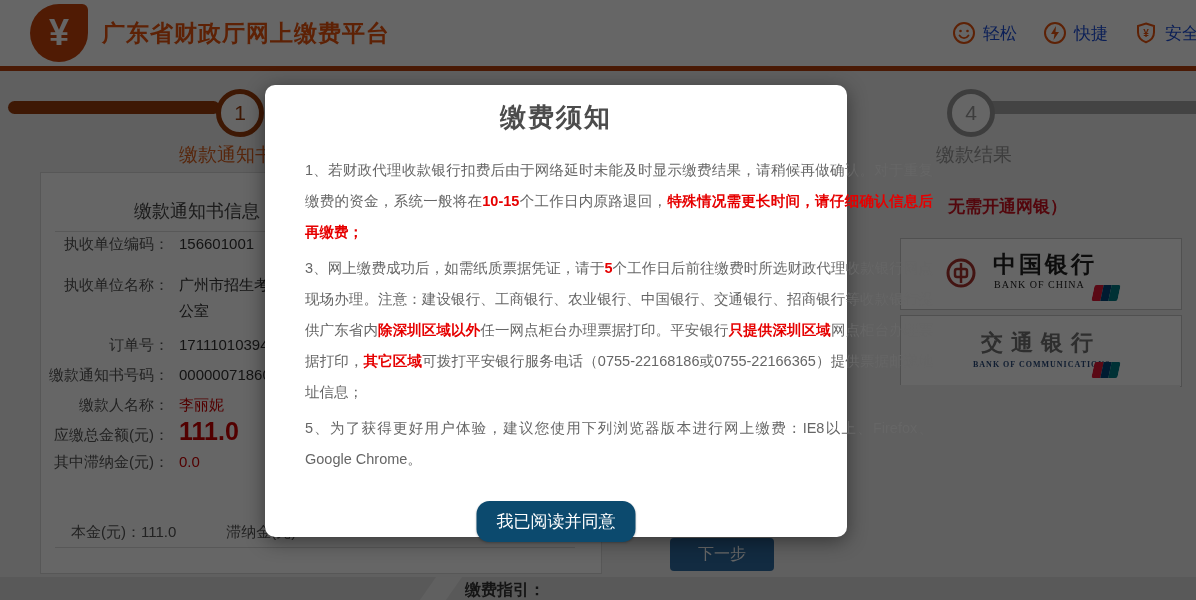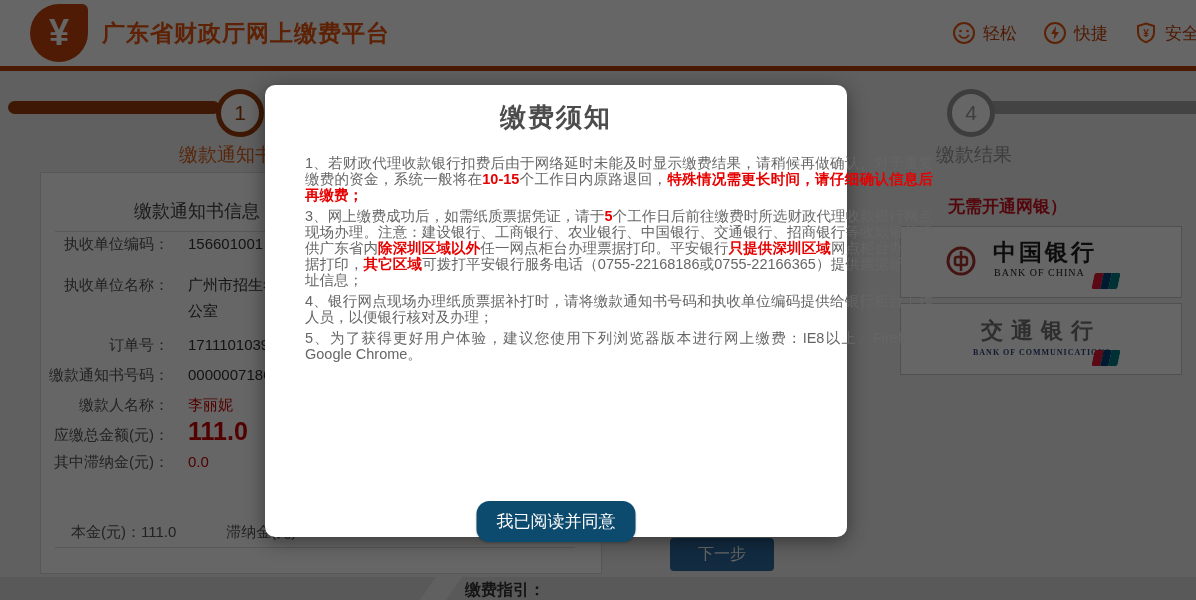--- a/index.html
+++ b/index.html
@@ -5,50 +5,50 @@
   html,body{margin:0;padding:0}
   body{width:1196px;height:600px;position:relative;overflow:hidden;background:#f0f0f0;
        font-family:"Liberation Sans","DejaVu Sans",sans-serif;}
   
   .header{position:absolute;left:0;top:0;width:1196px;height:66px;background:#fff;border-bottom:5px solid #b8430d;}
   .logo{position:absolute;left:30px;top:4px;width:58px;height:58px;background:#c8440b;
         border-radius:50% 10% 50% 50%;color:#fff;font-size:36px;font-weight:bold;
         display:flex;align-items:center;justify-content:center;}
   .site-title{position:absolute;left:102px;top:18px;font-size:23px;font-weight:bold;color:#e8540e;letter-spacing:1px;}
   .badges{position:absolute;left:952px;top:0;height:66px;display:flex;align-items:center;gap:26px;width:320px;}
-  .badge{display:flex;align-items:center;gap:7px;font-size:17px;color:#c2410c;white-space:nowrap;}
+  .badge{display:flex;align-items:center;gap:7px;font-size:17px;color:#1d4ed8;white-space:nowrap;}
   .badge svg{display:block}
   
   .bar-active{position:absolute;left:8px;top:101px;width:212px;height:13px;background:#9c3c0c;border-radius:8px;}
   .bar-inactive{position:absolute;left:985px;top:101px;width:211px;height:13px;background:#a9a9a9;}
   .step-circle{position:absolute;top:89px;width:38px;height:38px;border-radius:50%;background:#fff;
                display:flex;align-items:center;justify-content:center;font-size:21px;}
   .step-1{left:216px;border:5px solid #9c3c0c;color:#9c3c0c;}
   .step-4{left:947px;border:5px solid #9a9a9a;color:#9a9a9a;}
   .step-label{position:absolute;top:142px;font-size:19px;white-space:nowrap;}
   .step-label.active{left:179px;color:#d9601e;}
   .step-label.inactive{left:936px;color:#9a9a9a;}
   
   .notice-panel{position:absolute;left:40px;top:172px;width:560px;height:400px;background:#fff;border:1px solid #d9d9d9;}
   .panel-title{position:absolute;left:93px;top:26px;font-size:18px;color:#444;}
   .panel-divider{position:absolute;left:14px;top:58px;width:520px;border-top:1px solid #ddd;}
   .info-row{position:absolute;left:0;display:flex;align-items:baseline;font-size:15px;width:100%;}
   .info-row .lbl{width:128px;text-align:right;color:#555;flex:none;}
-  .info-row .val{color:#333;margin-left:19px;}
+  .info-row .val{color:#333;margin-left:10px;}
   .info-row.wrap .val{width:178px;line-height:26px;}
   .info-row.red .val{color:#c00;text-align:right;}
   .info-row.big .val{color:#c00;font-size:25px;font-weight:bold;}
   .item-line{position:absolute;left:15px;top:318px;font-size:16px;color:#333;}
   .sub-line{position:absolute;left:30px;top:350px;font-size:15px;color:#555;display:flex;}
   .sub-line .late{margin-left:50px;}
   .panel-divider2{position:absolute;left:14px;top:374px;width:520px;border-top:1px solid #ddd;}
   
   .note-strip{position:absolute;left:890px;top:192px;width:290px;height:30px;background:#efefef;}
   .bank-note{position:absolute;left:948px;top:195px;font-size:17px;font-weight:bold;color:#cf1322;white-space:nowrap;}
-  .bank-card{position:absolute;left:900px;width:280px;height:70px;background:#fff;border:1px solid #c9c9c9;cursor:pointer;}
+  .bank-card{position:absolute;left:900px;width:280px;height:70px;background:#fff;border:1px solid #c9c9c9;cursor:pointer;margin-top:12px;}
   .card-boc{top:226px;} .card-bocom{top:303px;}
   .boc-logo{position:absolute;left:44px;top:18px;}
   .bank-name{position:absolute;left:92px;top:10px;font-family:"Liberation Serif","DejaVu Serif",serif;
              font-weight:bold;font-size:23px;color:#222;letter-spacing:3px;white-space:nowrap;}
   .bank-en{position:absolute;left:93px;top:40px;font-family:"Liberation Serif","DejaVu Serif",serif;
            font-size:10px;color:#222;letter-spacing:1px;white-space:nowrap;}
   .card-bocom .bank-name{color:#737373;letter-spacing:8px;left:80px;top:12px;font-size:22px;}
   .card-bocom .bank-en{color:#2a4a7b;font-size:8px;font-weight:bold;left:72px;top:44px;}
   .unionpay{position:absolute;right:62px;bottom:8px;width:26px;height:16px;border-radius:2px;overflow:hidden;display:flex;transform:skewX(-12deg);}
   .unionpay i{flex:1}
@@ -59,21 +59,21 @@
             border-radius:4px;color:#fff;font-size:16px;cursor:pointer;font-family:inherit;}
   .footer{position:absolute;left:0;top:577px;width:1196px;height:23px;background:#dfdfdf;}
   .footer-skew{position:absolute;left:428px;top:0;width:26px;height:23px;background:#f0f0f0;transform:skewX(-35deg);}
   .guide-title{position:absolute;left:465px;top:3px;font-size:16px;font-weight:bold;color:#333;}
   
   .overlay{position:absolute;left:0;top:0;width:1196px;height:600px;background:rgba(0,0,0,0.60);z-index:50;}
   .modal{position:absolute;left:265px;top:85px;width:582px;height:452px;background:#fff;border-radius:10px;
          z-index:100;box-shadow:0 4px 20px rgba(0,0,0,0.45);}
   .modal-title{position:absolute;left:0;top:15px;width:100%;text-align:center;font-size:26px;font-weight:bold;
                color:#4c4c4c;letter-spacing:2px;}
-  .modal-body{position:absolute;left:40px;top:70px;width:628px;font-size:14.5px;line-height:16px;color:#666;}
+  .modal-body{position:absolute;left:40px;top:70px;width:628px;font-size:14.5px;line-height:31px;color:#666;}
   .notice-p{margin:0 0 5px 0;text-align:justify;}
   .red-run{color:#e60000;font-weight:bold;}
   .agree-btn{position:absolute;left:50%;transform:translateX(-50%);top:416px;background:#0c4a6e;border:none;
              border-radius:13px;color:#fff;font-size:17px;padding:9px 20px;cursor:pointer;font-family:inherit;
              box-shadow:0 1px 2px rgba(0,0,0,0.2);}
 </style>
 </head>
 <body>
 
 <div class="header">
@@ -199,17 +199,16 @@
   <div class="guide-title">缴费指引：</div>
 </div>
 
 <div class="overlay"></div>
 
 <div class="modal">
   <div class="modal-title">缴费须知</div>
   <div class="modal-body">
     <p class="notice-p"><span>1、若财政代理收款银行扣费后由于网络延时未能及时显示缴费结果，请稍候再做确认。对于重复缴费的资金，系统一般将在</span><span class="red-run">10-15</span><span>个工作日内原路退回，</span><span class="red-run">特殊情况需更长时间，请仔细确认信息后再缴费；</span></p>
     <p class="notice-p"><span>3、网上缴费成功后，如需纸质票据凭证，请于</span><span class="red-run">5</span><span>个工作日后前往缴费时所选财政代理收款银行网点现场办理。注意：建设银行、工商银行、农业银行、中国银行、交通银行、招商银行等收款银行提供广东省内</span><span class="red-run">除深圳区域以外</span><span>任一网点柜台办理票据打印。平安银行</span><span class="red-run">只提供深圳区域</span><span>网点柜台办理票据打印，</span><span class="red-run">其它区域</span><span>可拨打平安银行服务电话（0755-22168186或0755-22166365）提供票据邮递地址信息；</span></p>
-    <p class="notice-p"><span>4、银行网点现场办理纸质票据补打时，请将缴款通知书号码和执收单位编码提供给银行柜台工作人员，以便银行核对及办理；</span></p>
     <p class="notice-p"><span>5、为了获得更好用户体验，建议您使用下列浏览器版本进行网上缴费：IE8以上、Firefox、Google Chrome。</span></p>
   </div>
   <button class="agree-btn">我已阅读并同意</button>
 </div>
 
 </body></html>

